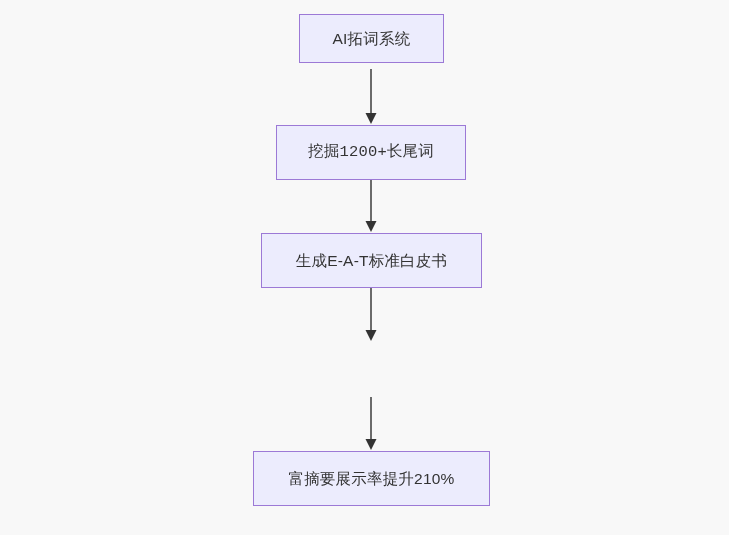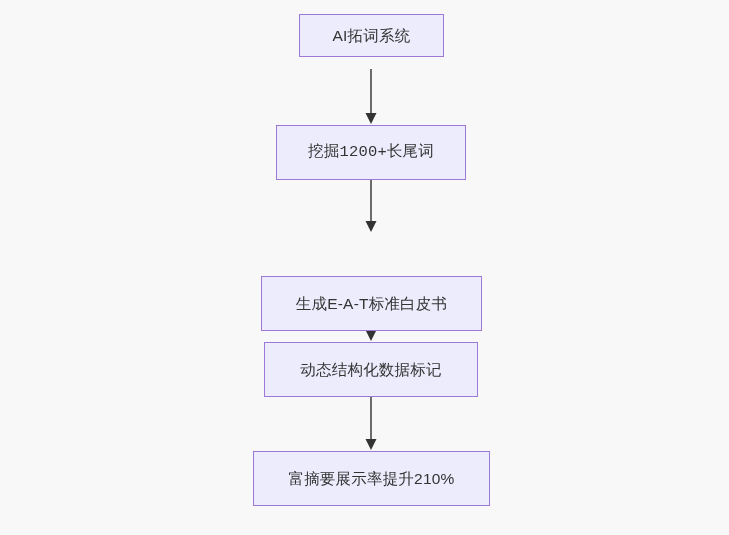--- a/index.html
+++ b/index.html
@@ -71,33 +71,30 @@
     </svg>
   </div>
 
   <div class="edge" style="left:358px; top:397px; height:54px;">
     <svg width="26" height="54" viewBox="0 0 26 54">
       <line x1="13" y1="0" x2="13" y2="44" stroke="#6b6b6b" stroke-width="2"></line>
       <polygon points="13,53 7.5,42 18.5,42" fill="#333333"></polygon>
     </svg>
   </div>
 
-  <div class="node" style="left:299px; top:14px; width:145px; height:43px;justify-content:center;">
+  <div class="node" style="left:299px; top:14px; width:145px; height:49px;justify-content:center;">
     <span class="node-label">AI拓词系统</span>
   </div>
 
   <div class="node" style="left:276px; top:125px; width:190px; height:55px;font-family:Liberation Mono, monospace;">
     <span class="node-label">挖掘1200+长尾词</span>
   </div>
 
-  <div class="node" style="left:261px; top:233px; width:221px; height:55px;margin-top:43px;">
+  <div class="node" style="left:261px; top:233px; width:221px; height:55px;">
     <span class="node-label">生成E-A-T标准白皮书</span>
   </div>
 
-  <div class="node" style="left:264px; top:342px; width:214px; height:55px;">
-    <span class="node-label">动态结构化数据标记</span>
-  </div>
 
   <div class="node" style="left:253px; top:451px; width:237px; height:55px;">
     <span class="node-label">富摘要展示率提升210%</span>
   </div>
 
 </div>
 
 </body></html>

